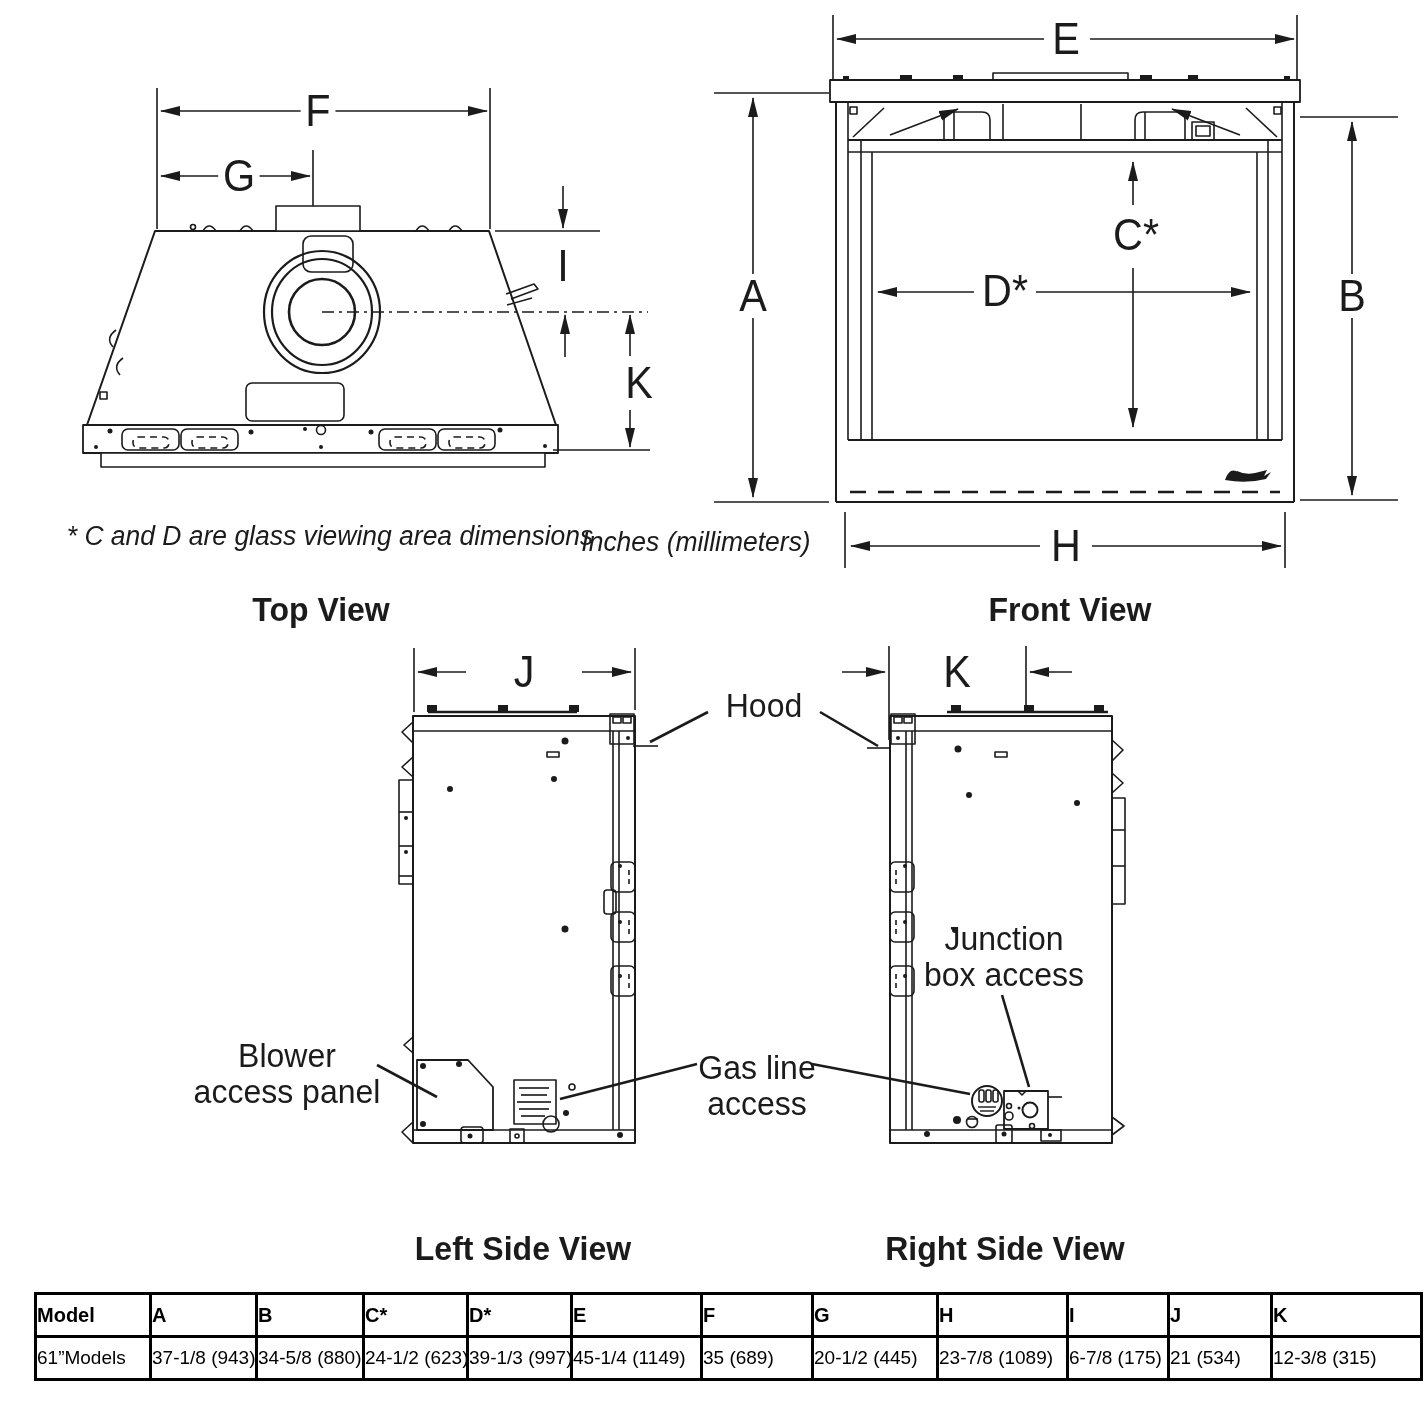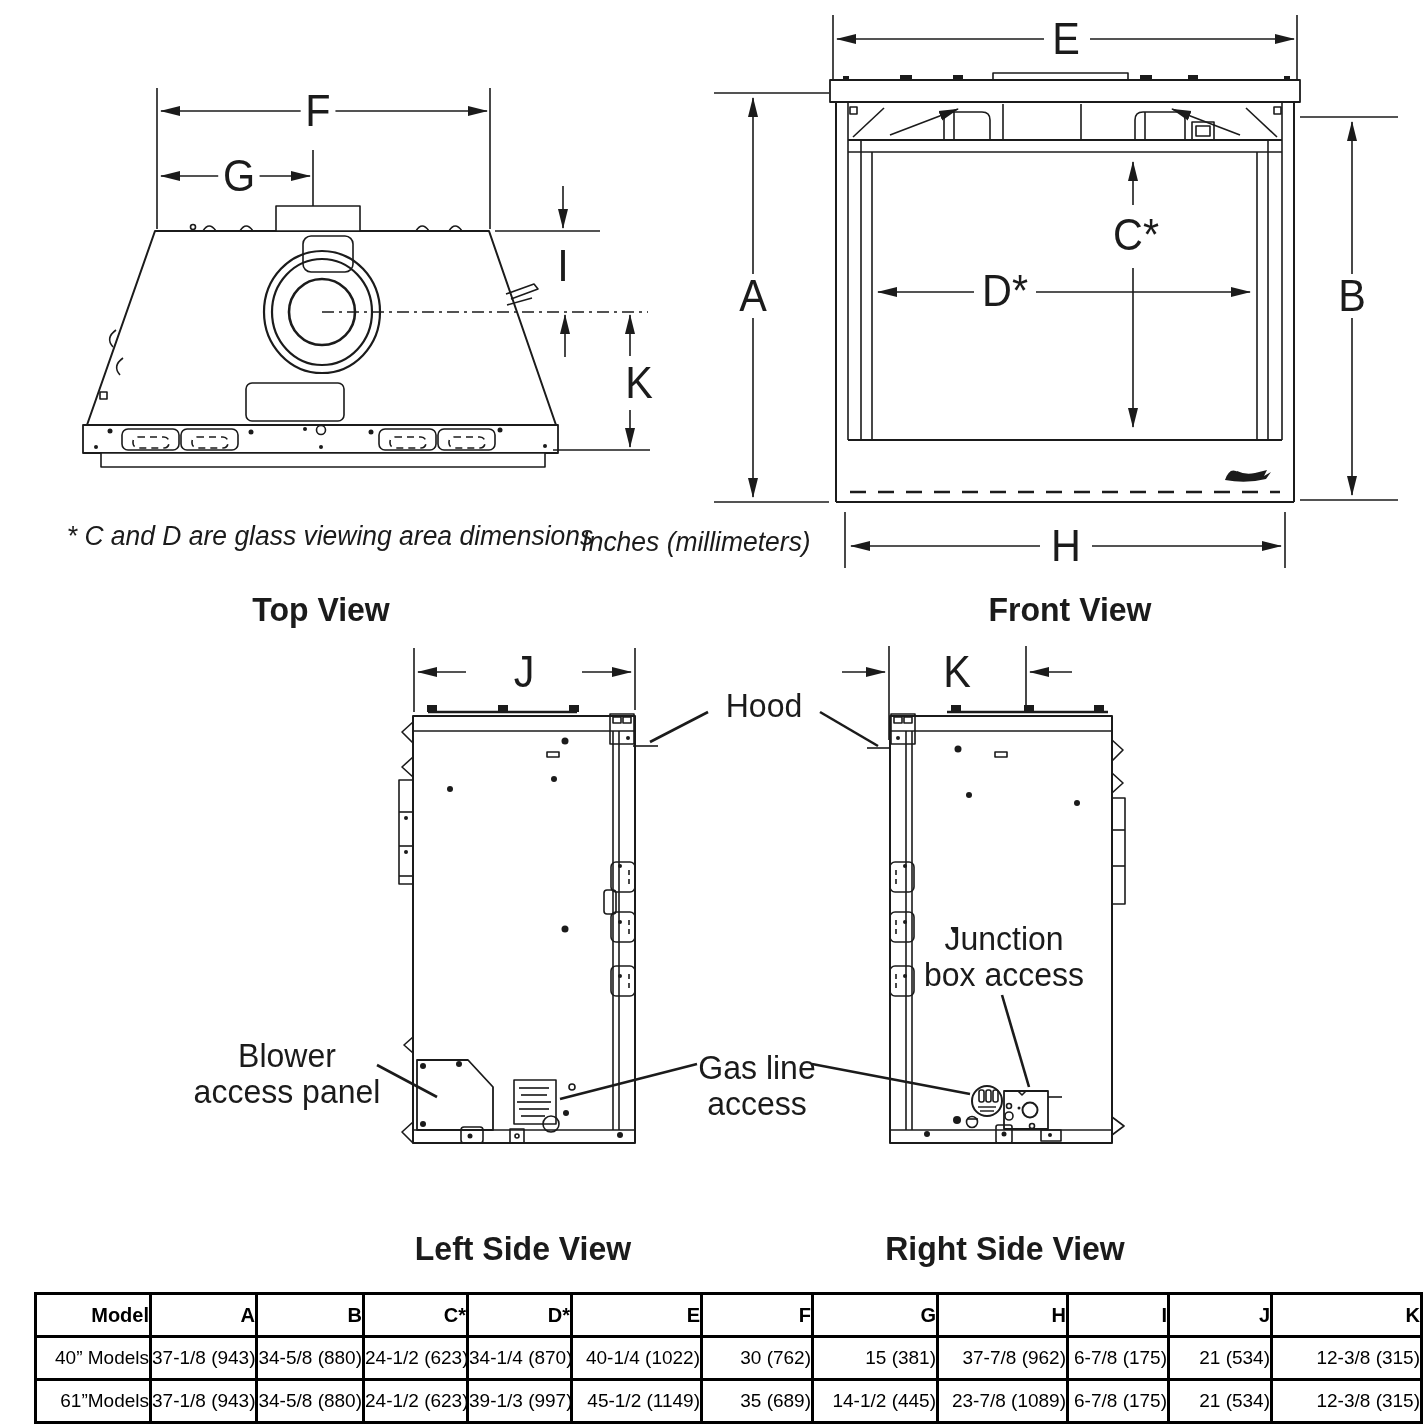--- a/index.html
+++ b/index.html
@@ -12,21 +12,21 @@
   svg.art .wf{fill:#fff;}
   .lbl{position:absolute;transform:translate(-50%,-50%) scaleX(.94);font-size:44px;line-height:1;
        background:#fff;padding:0 5px;white-space:nowrap;}
   .ann{position:absolute;transform:translate(-50%,-50%) scaleX(.97);font-size:33px;line-height:36px;
        text-align:center;white-space:nowrap;}
   .ann span{display:block;}
   .vtitle{position:absolute;transform:translate(-50%,-50%) scaleX(.97);font-size:33px;font-weight:bold;white-space:nowrap;}
   .note{position:absolute;transform:translate(-50%,-50%) scaleX(.98);font-size:27px;font-style:italic;white-space:nowrap;}
   table.dims{position:absolute;left:34px;top:1292px;width:1386px;border-collapse:collapse;table-layout:fixed;
        font-size:19px;color:#000;}
-  .dims th,.dims td{border:3px solid #000;text-align:right;vertical-align:middle;padding:0;height:40px;
+  .dims th,.dims td{border:3px solid #000;text-align:left;vertical-align:middle;padding:0;height:40px;
        white-space:nowrap;overflow:hidden;}
   .dims th{font-size:20px;font-weight:bold;}
 </style>
 </head>
 <body>
 
 <div class="canvas">
 
 <svg class="art" width="1426" height="1426" viewBox="0 0 1426 1426">
   <defs>
@@ -383,42 +383,28 @@
       <th>F</th>
       <th>G</th>
       <th>H</th>
       <th>I</th>
       <th>J</th>
       <th>K</th>
     </tr>
   </thead>
   <tbody>
     <tr>
-      <td>40” Models</td>
-      <td>37-1/8 (943)</td>
-      <td>34-5/8 (880)</td>
-      <td>24-1/2 (623)</td>
-      <td>34-1/4 (870)</td>
-      <td>40-1/4 (1022)</td>
-      <td>30 (762)</td>
-      <td>15 (381)</td>
-      <td>37-7/8 (962)</td>
-      <td>6-7/8 (175)</td>
-      <td>21 (534)</td>
-      <td>12-3/8 (315)</td>
-    </tr>
-    <tr>
       <td>61”Models</td>
       <td>37-1/8 (943)</td>
       <td>34-5/8 (880)</td>
       <td>24-1/2 (623)</td>
       <td>39-1/3 (997)</td>
-      <td>45-1/2 (1149)</td>
+      <td>45-1/4 (1149)</td>
       <td>35 (689)</td>
-      <td>14-1/2 (445)</td>
+      <td>20-1/2 (445)</td>
       <td>23-7/8 (1089)</td>
       <td>6-7/8 (175)</td>
       <td>21 (534)</td>
       <td>12-3/8 (315)</td>
     </tr>
   </tbody>
 </table>
 
 </div>
 

